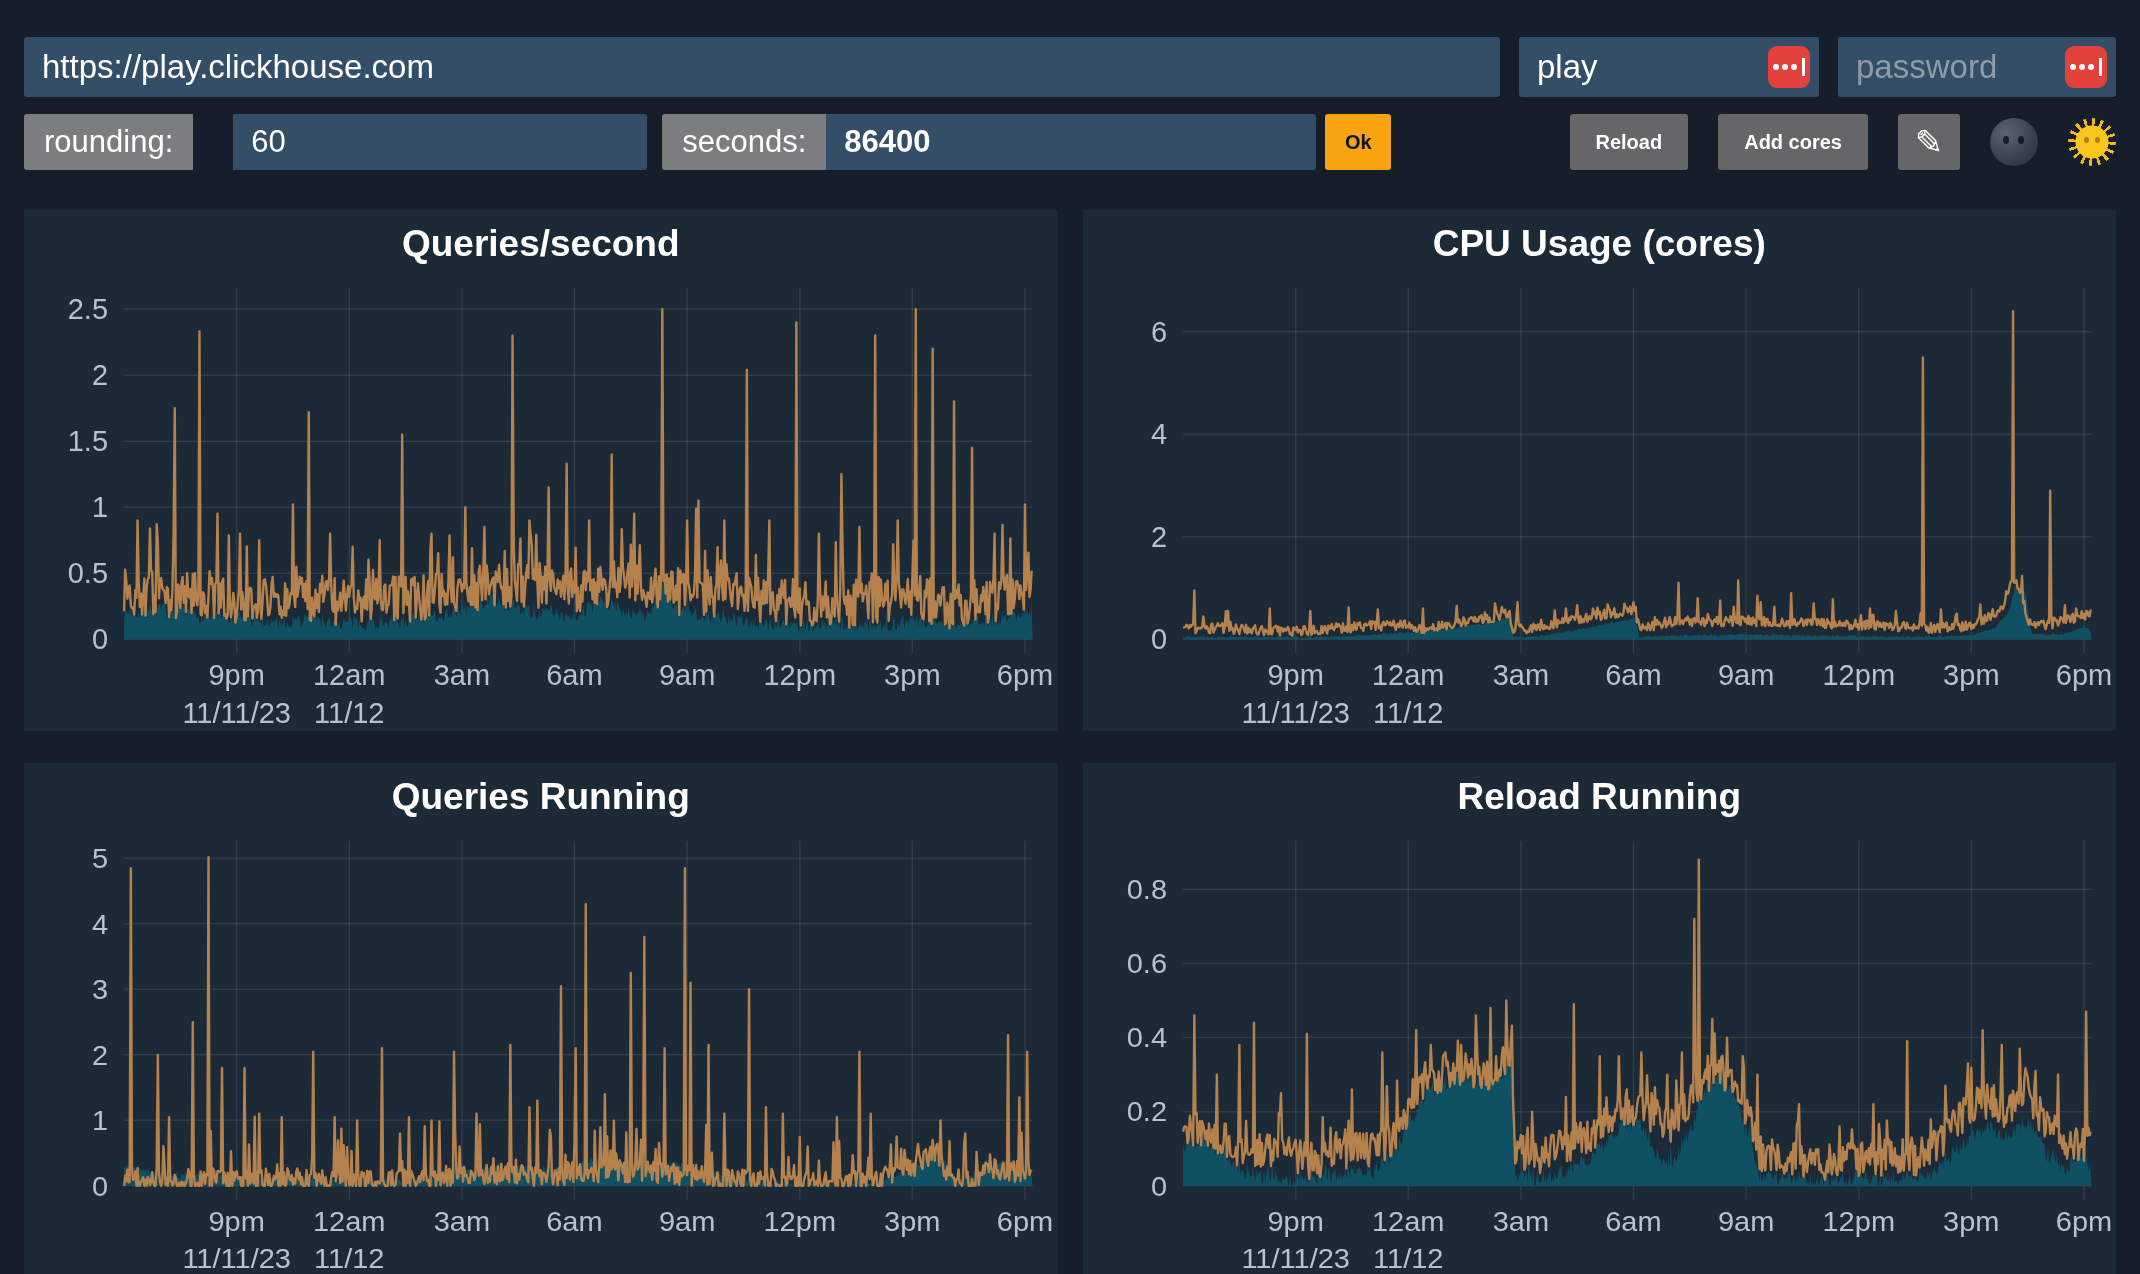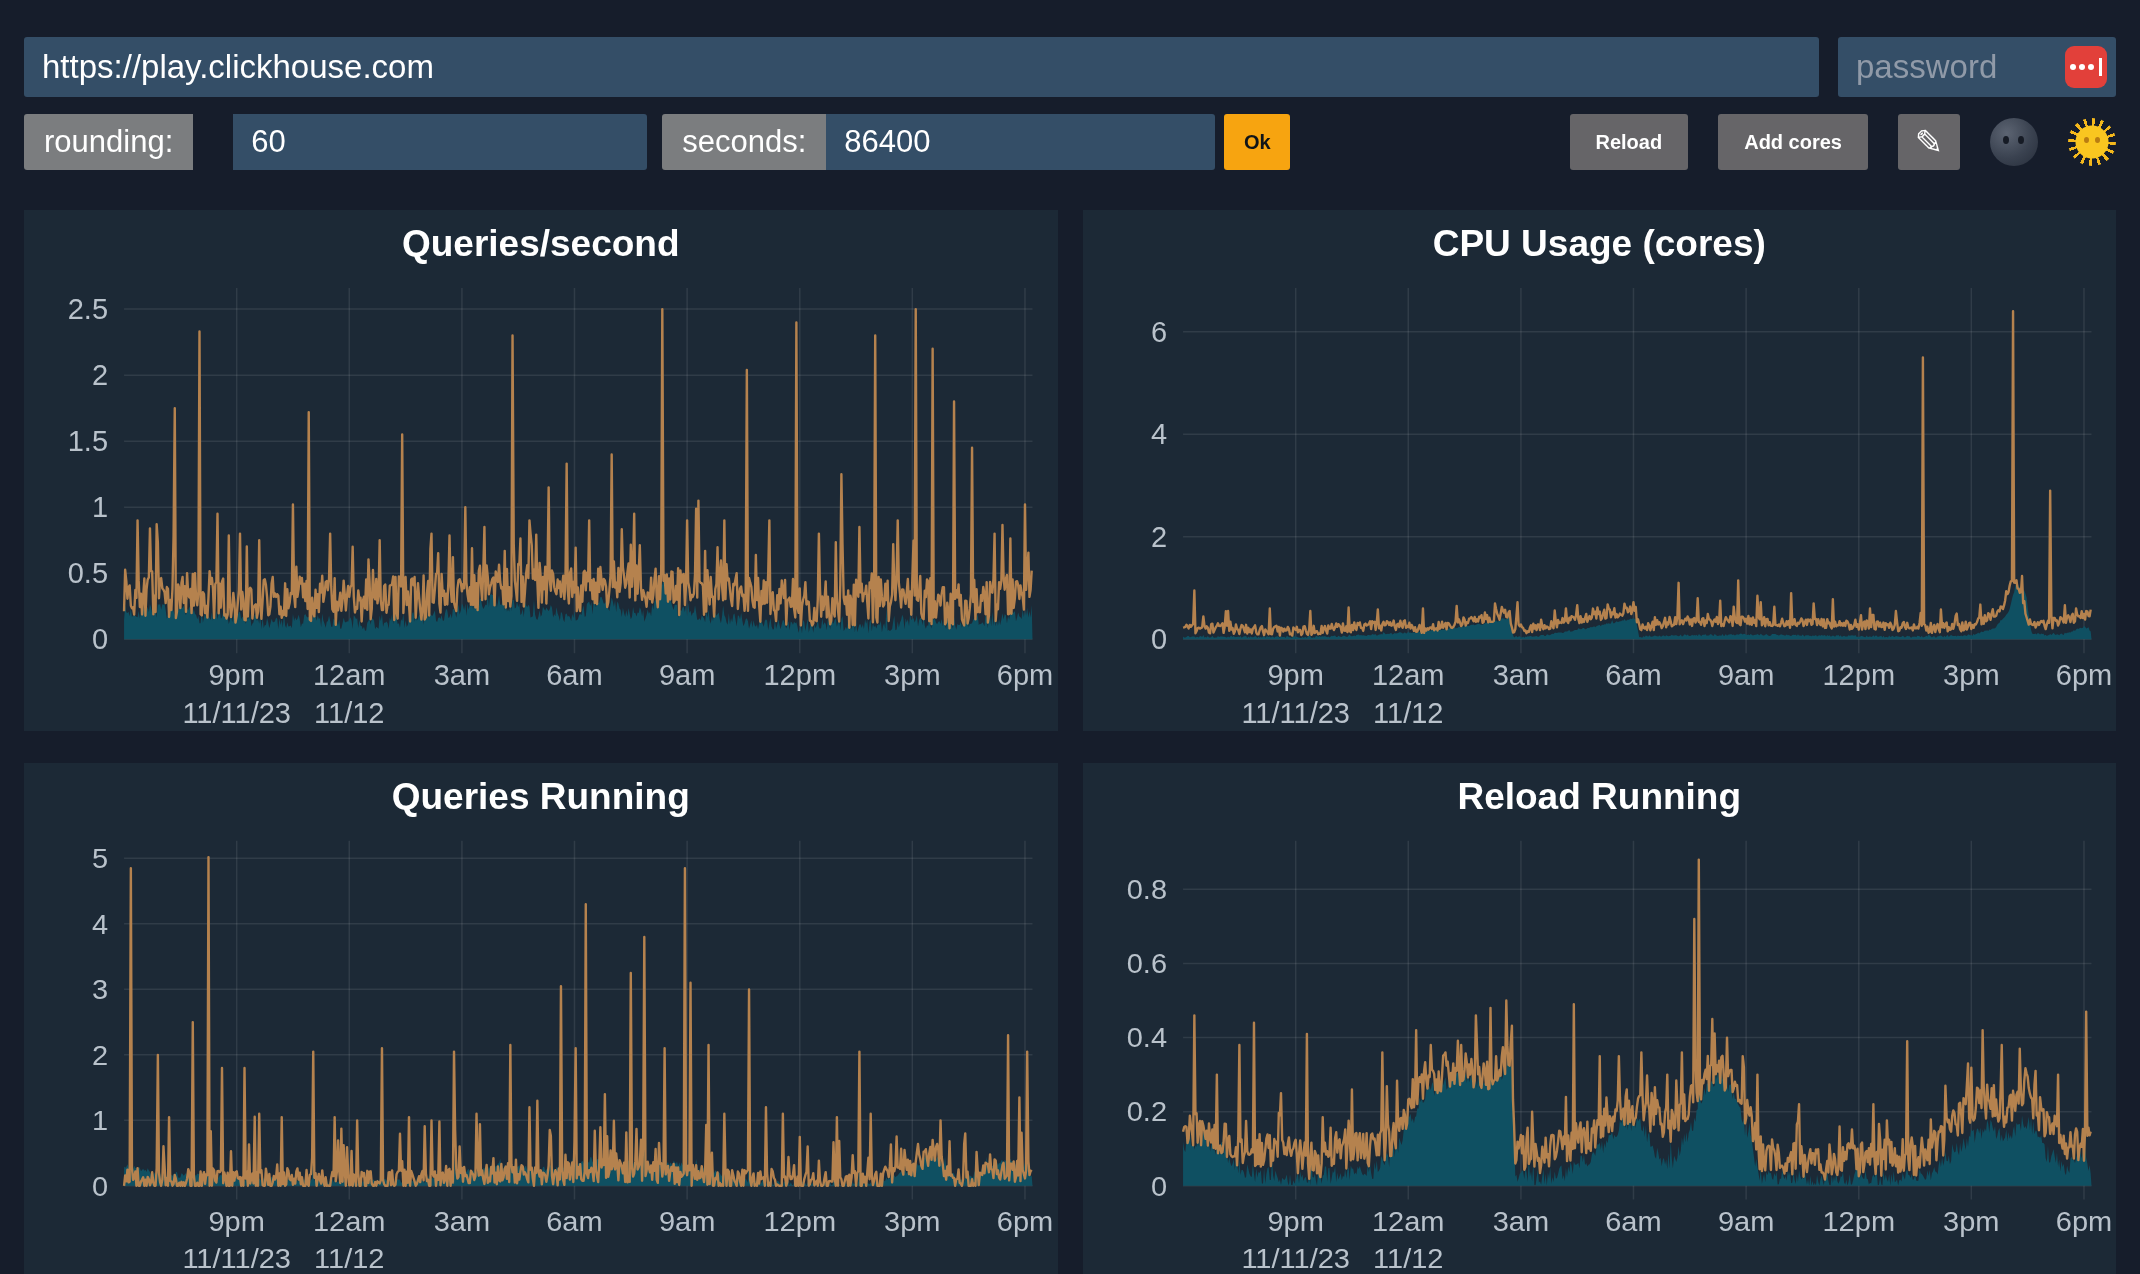--- a/index.html
+++ b/index.html
@@ -30,21 +30,21 @@
   .keyicon i{display:block;width:6px;height:6px;border-radius:50%;background:#fff;}
   .keyicon b{display:block;width:3px;height:18px;background:#fff;margin-left:2px;}
   
   .row2{display:flex;align-items:center;height:56px;margin-top:17px;}
   .fieldlbl{
     background:#7b7d7f;color:#ffffff;font-size:31px;display:flex;align-items:center;
     padding:0 20px;height:56px;border-radius:3px 0 0 3px;white-space:nowrap;
   }
   .fieldinp{height:56px;font-size:31px;border-radius:0 3px 3px 0;}
   .w-round{width:414px;margin-left:40px;}
-  .w-sec{width:389px;}
+  .w-sec{width:490px;font-weight:bold;}
   .gap15{width:15px;}
   .gap9{width:9px;}
   .btn{
     border:none;cursor:pointer;font-family:inherit;font-weight:700;font-size:20px;
     height:56px;border-radius:3px;display:flex;align-items:center;justify-content:center;
   }
   .btn-ok{background:#f7a410;color:#101418;width:66px;}
   .btn-gray{background:#666568;color:#ffffff;padding:0 26px;}
   .right-cluster{margin-left:auto;display:flex;align-items:center;gap:30px;}
   .btn-edit{width:62px;padding:0;font-size:34px;font-weight:400;}
@@ -71,20 +71,29 @@
   }
   .panel svg{width:100%;height:calc(100% - 62px);display:block;}
 </style>
 </head>
 <body>
 
 <div class="page">
 
   <div class="row1">
     <input class="inp url" type="text" value="https://play.clickhouse.com" style="">
+    <div class="credwrap cred-user">
+      <input class="inp" type="text" value="play" style="">
+      <span class="keyicon">
+          <i></i>
+          <i></i>
+          <i></i>
+          <b></b>
+        </span>
+    </div>
     <div class="credwrap cred-pass">
       <input class="inp" type="password" placeholder="password" style="">
       <span class="keyicon">
           <i></i>
           <i></i>
           <i></i>
           <b></b>
         </span>
     </div>
   </div>

